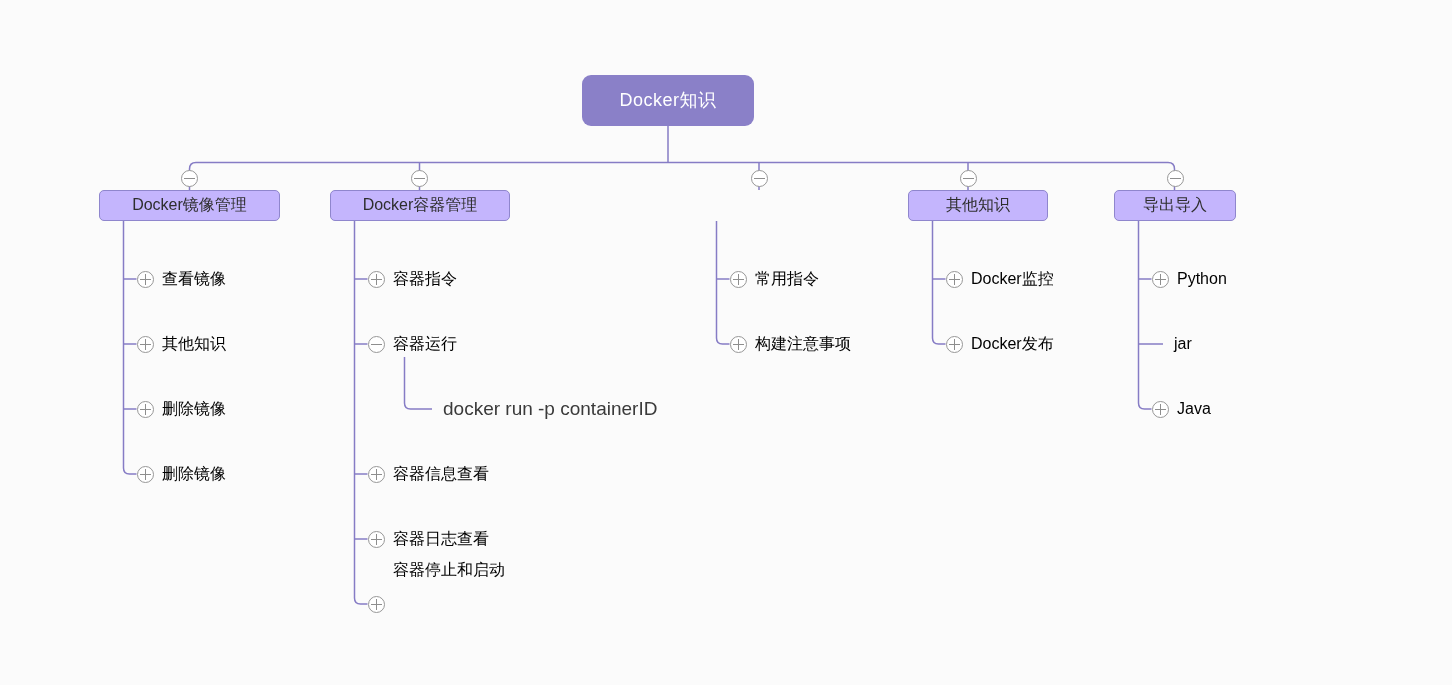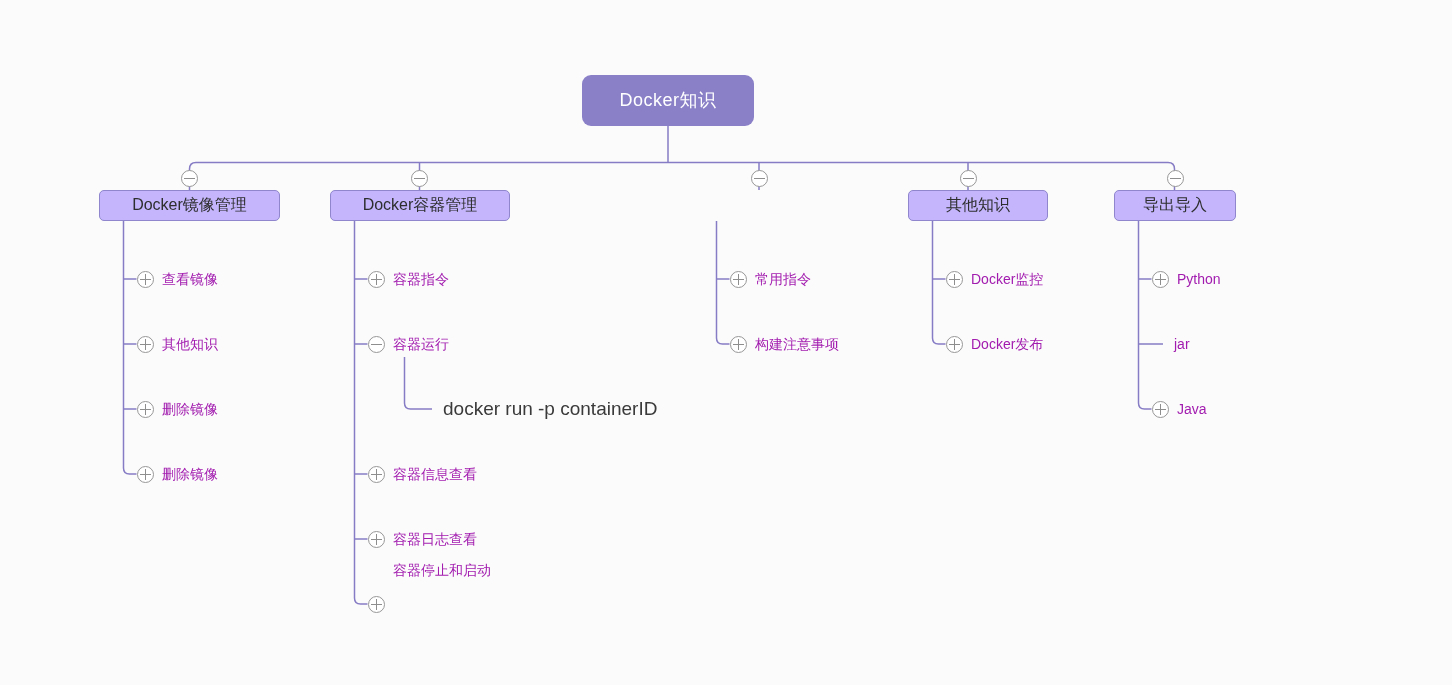--- a/index.html
+++ b/index.html
@@ -34,21 +34,21 @@
     border-radius:5px;
     box-sizing:border-box;
     color:#2e2e2e;
     font-size:16px;line-height:27px;
     text-align:center;
     cursor:default;
   }
   .leaf{
     position:absolute;
     height:20px;line-height:20px;
-    font-size:14px;color:#a21caf;
+    font-size:16px;color:#000000;
     white-space:nowrap;
     cursor:default;
   }
   .leaf.code{font-size:19px;color:#3a3a3a;}
   .toggle{
     position:absolute;
     width:17px;height:17px;
     border:1px solid #979797;
     border-radius:50%;
     background:#ffffff;

